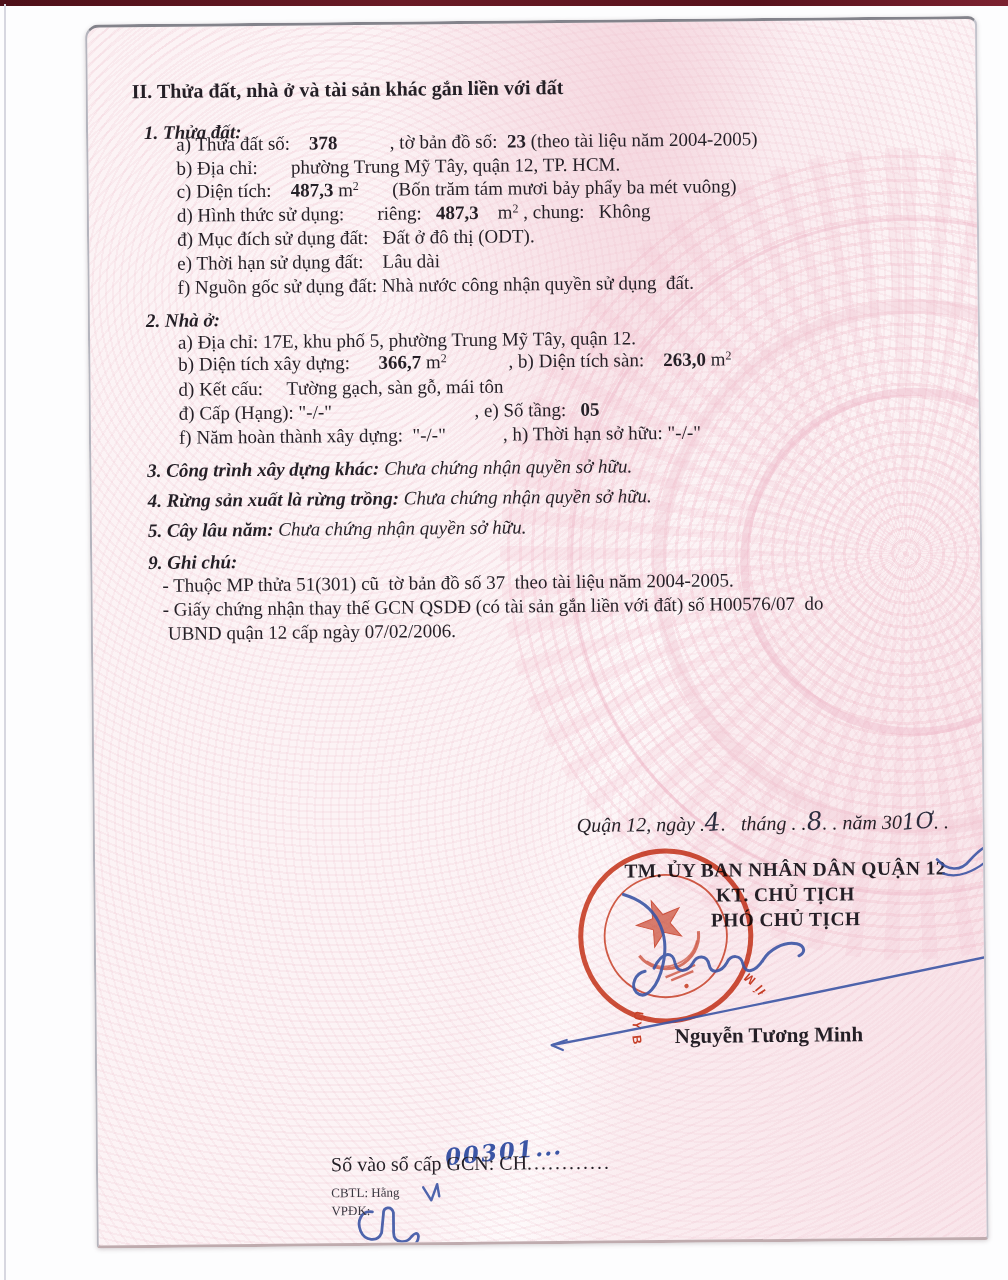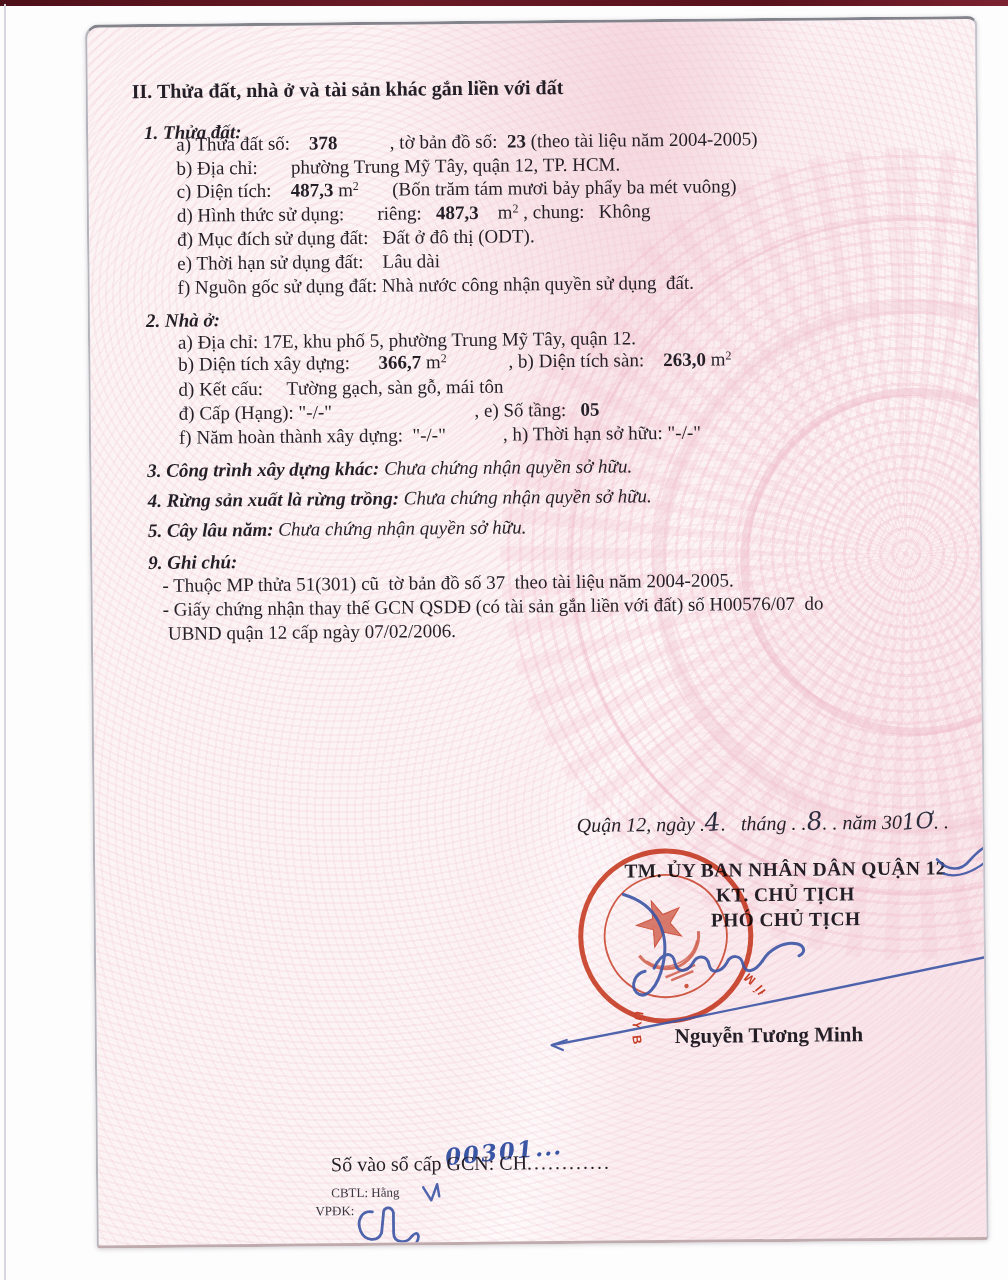--- a/index.html
+++ b/index.html
@@ -154,15 +154,15 @@
       <path d="M 325 1163 L 333 1176 L 339 1160 L 341 1172" stroke-width="2.4"></path>
 
       <path d="M 274 1187 C 263 1185 258 1196 262 1206 C 266 1216 279 1218 283 1208 L 285 1189 C 285 1182 293 1181 295 1188 L 295 1208 C 295 1218 307 1220 313 1212 C 319 1205 323 1211 316 1221 C 308 1232 291 1233 283 1227" stroke-width="2.8"></path>
     </g>
   </svg>
 
   <div class="hand-blue" style="left:347px;top:1114px;font-size:23px;transform:rotate(-5deg);"><span>00301</span><span style="letter-spacing:1px;">...</span></div>
 
   <div class="ln" style="left:233px;top:1127px;font-size:20px;"><span>Số vào sổ cấp GCN: CH</span><span style="letter-spacing:2px;">............</span></div>
   <div class="ln small" style="left:233px;top:1160px;">CBTL: Hằng</div>
-  <div class="ln small" style="left:217px;top:1178px;text-align:right;">VPĐK:</div>
+  <div class="ln small" style="left:233px;top:1178px;text-align:right;">VPĐK:</div>
 
 </div>
 
 </body></html>

